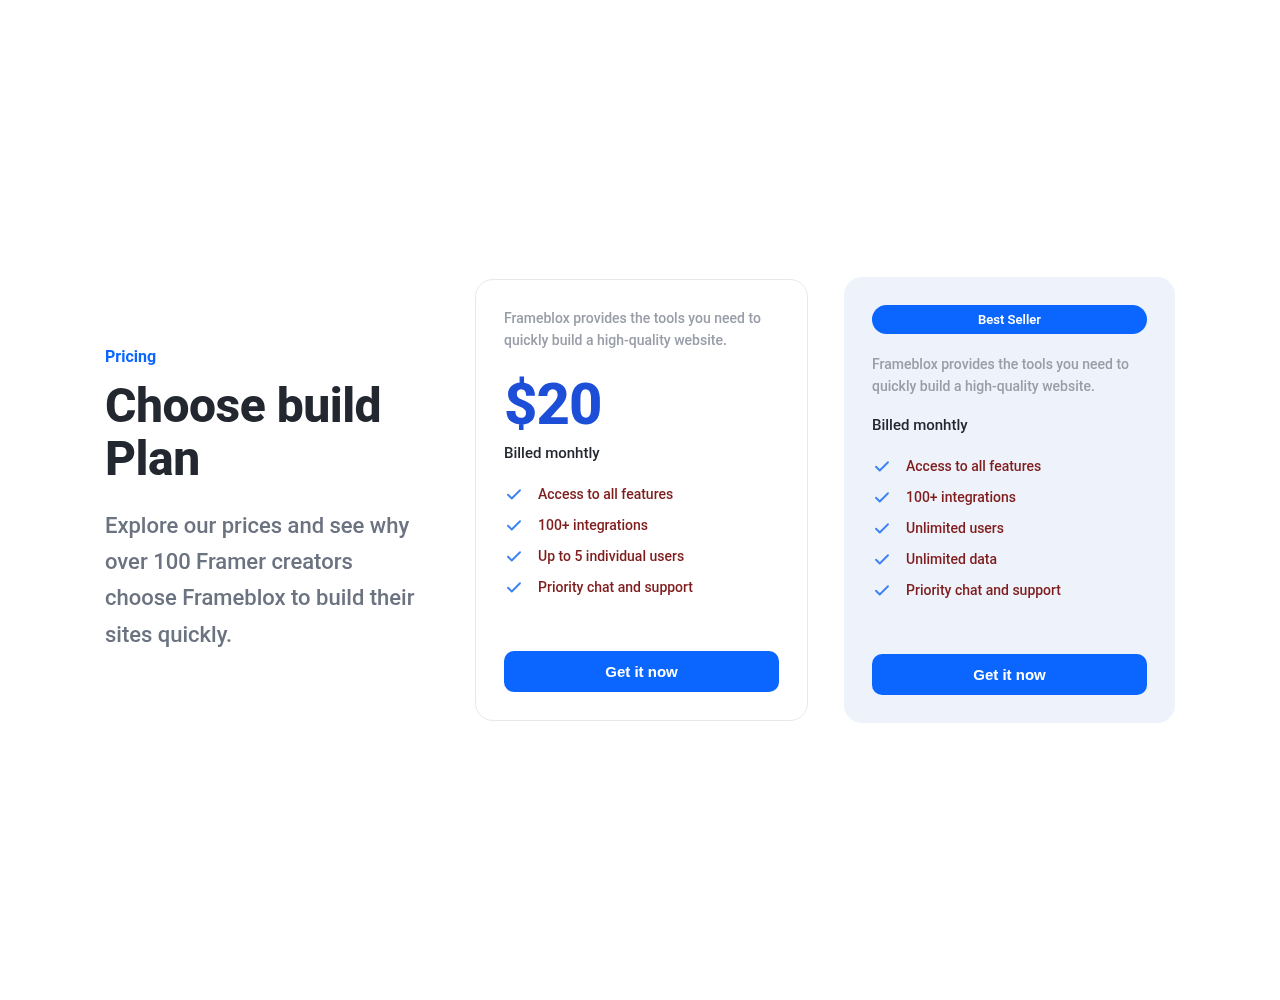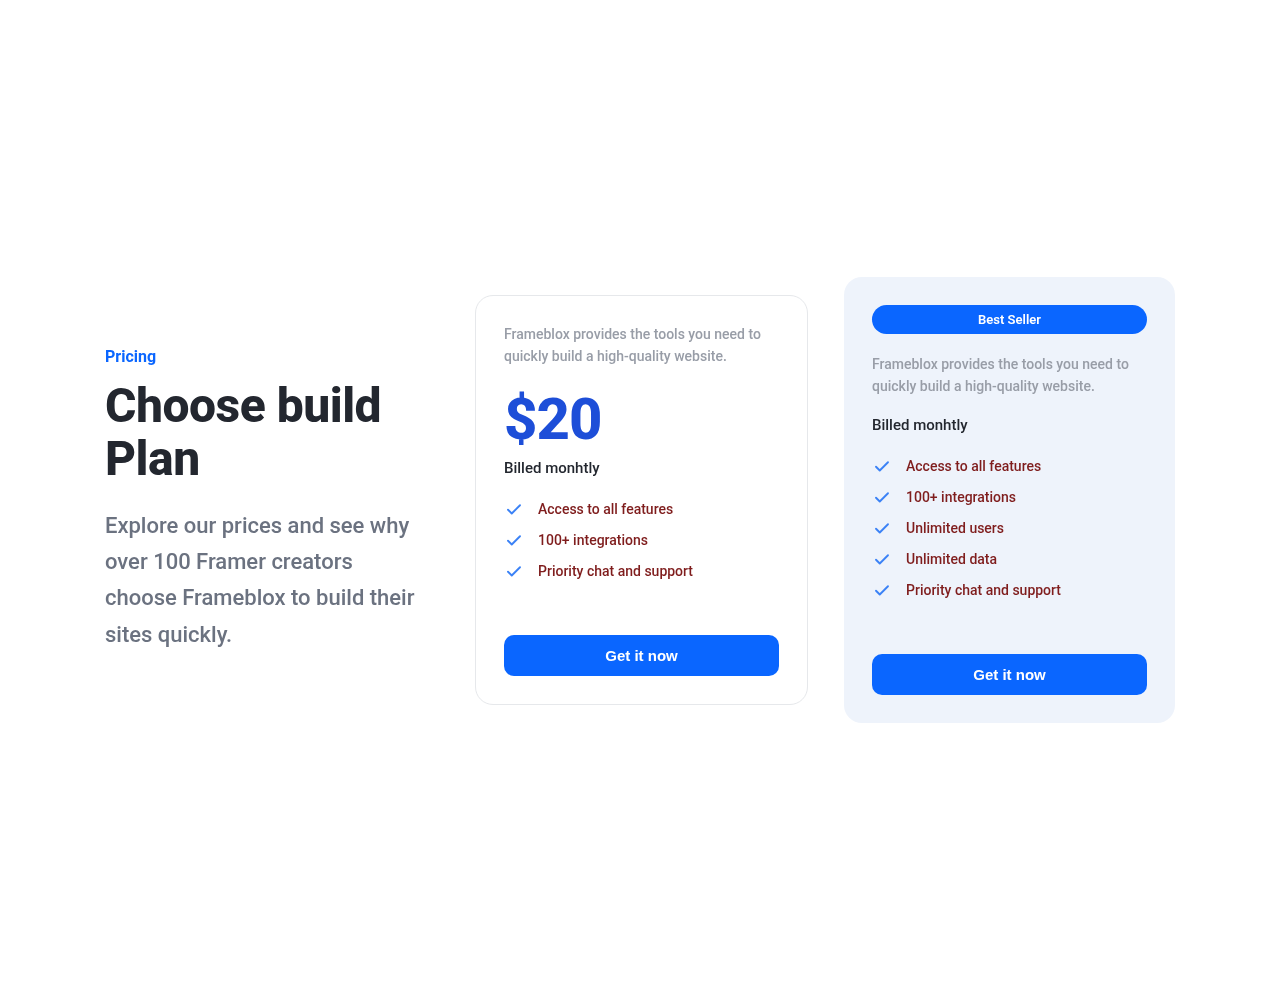--- a/index.html
+++ b/index.html
@@ -173,20 +173,28 @@
               </svg>
             </span>
           <span>100+ integrations</span>
         </li>
         <li class="feature">
           <span class="check">
               <svg viewBox="0 0 24 24">
                 <polyline points="4 13 9 18 20 7"></polyline>
               </svg>
             </span>
+          <span>Up to 5 individual users</span>
+        </li>
+        <li class="feature">
+          <span class="check">
+              <svg viewBox="0 0 24 24">
+                <polyline points="4 13 9 18 20 7"></polyline>
+              </svg>
+            </span>
           <span>Priority chat and support</span>
         </li>
       </ul>
       <button class="cta">Get it now</button>
     </div>
 
     <div class="card card-pro">
       <div class="badge">Best Seller</div>
       <p class="plan-desc">Frameblox provides the tools you need to quickly build a high-quality website.</p>
       <div class="billing">Billed monhtly</div>

